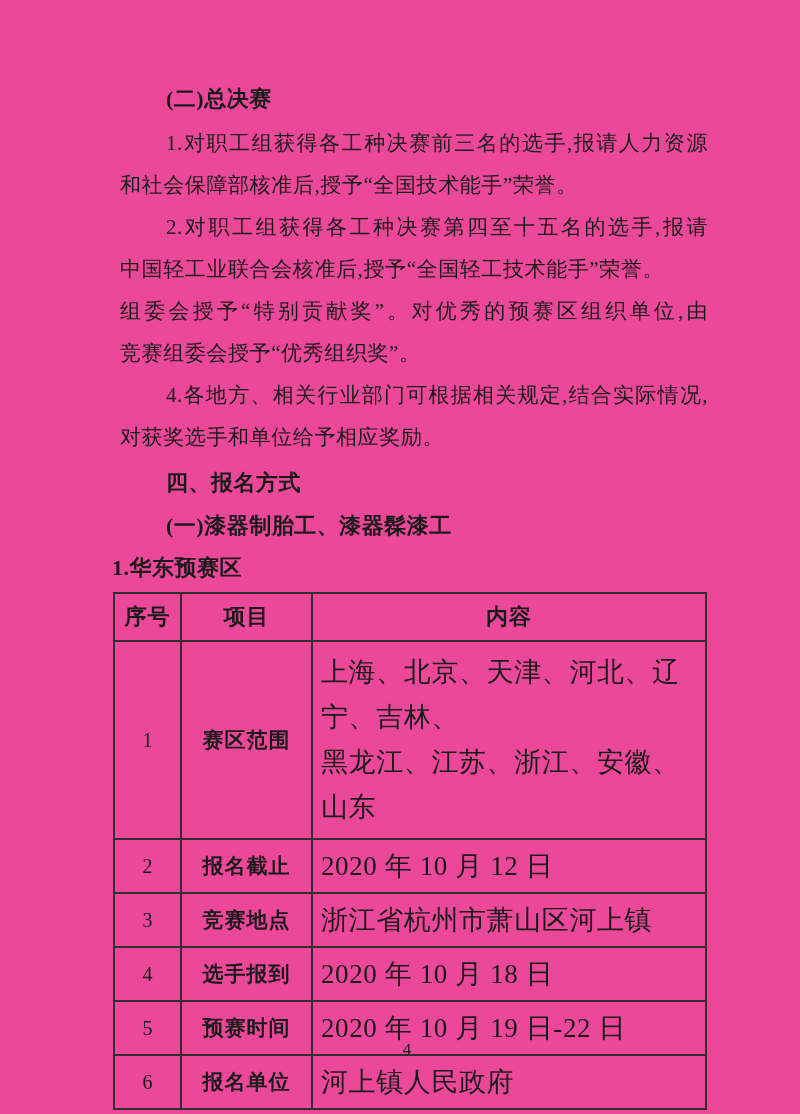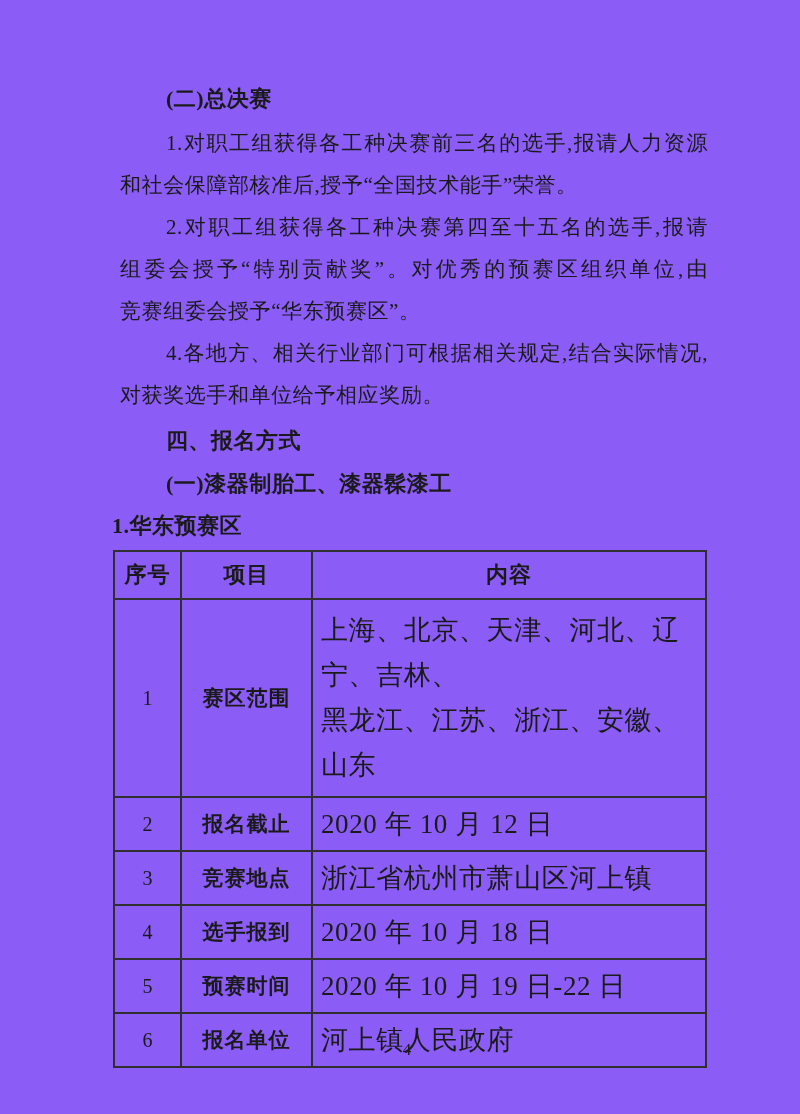--- a/index.html
+++ b/index.html
@@ -1,20 +1,20 @@
 <!DOCTYPE html>
 <html><head>
 <meta charset="utf-8">
 <style>
   html, body { margin: 0; padding: 0; background: #ffffff; }
   .page {
     position: relative;
     width: 800px;
     height: 1114px;
-    background: #8b5cf6;
+    background: #ec4899;
     color: #1a1a1a;
     font-family: "Liberation Serif", "DejaVu Serif", serif;
     overflow: hidden;
   }
   .content { padding: 84px 92px 0 120px; }
 
   .heading {
     font-weight: bold;
     font-size: 22px;
     line-height: 30px;
@@ -72,25 +72,26 @@
 
     <div class="heading h1">(二)总决赛</div>
 
     <div class="para">
       <div class="line ind full">1.对职工组获得各工种决赛前三名的选手,报请人力资源</div>
       <div class="line">和社会保障部核准后,授予“全国技术能手”荣誉。</div>
     </div>
 
     <div class="para">
       <div class="line ind full">2.对职工组获得各工种决赛第四至十五名的选手,报请</div>
+      <div class="line">中国轻工业联合会核准后,授予“全国轻工技术能手”荣誉。</div>
     </div>
 
     <div class="para">
       <div class="line full">组委会授予“特别贡献奖”。对优秀的预赛区组织单位,由</div>
-      <div class="line">竞赛组委会授予“华东预赛区”。</div>
+      <div class="line">竞赛组委会授予“优秀组织奖”。</div>
     </div>
 
     <div class="para">
       <div class="line ind full">4.各地方、相关行业部门可根据相关规定,结合实际情况,</div>
       <div class="line">对获奖选手和单位给予相应奖励。</div>
     </div>
 
     <div class="heading h2">四、报名方式</div>
 
     <div class="heading h3">(一)漆器制胎工、漆器髹漆工</div>

